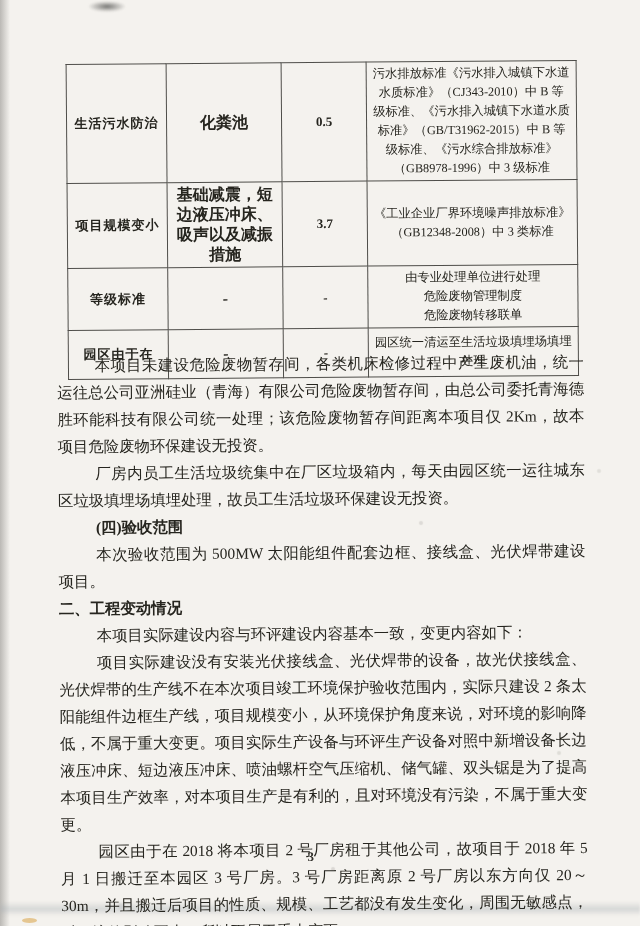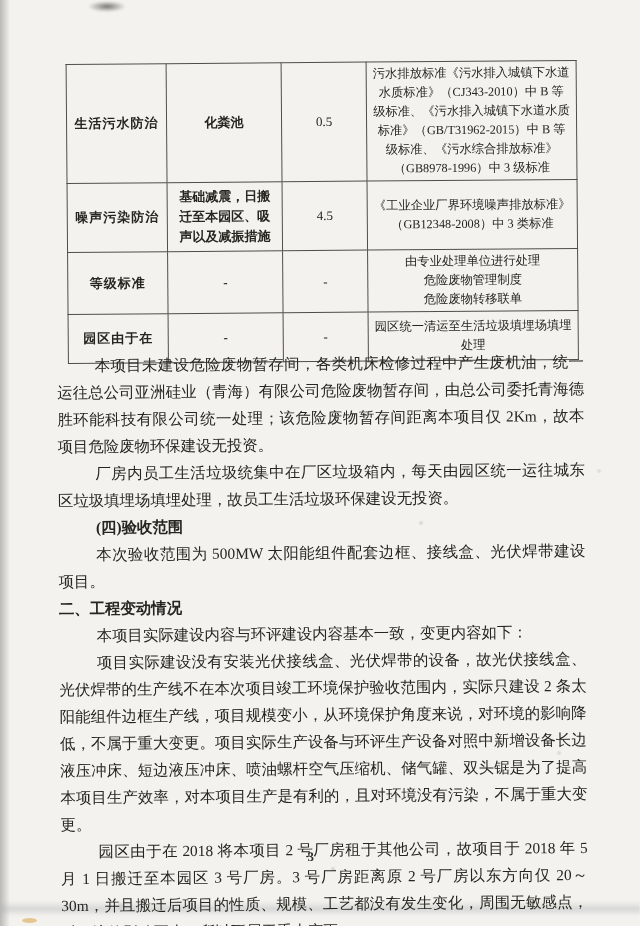--- a/index.html
+++ b/index.html
@@ -26,22 +26,22 @@
                 598px 470px 1px 1px rgba(150,148,142,.2),
                 120px 905px 2px 2px rgba(160,165,170,.25); }
 
   .content { position:absolute; inset:0; transform:rotate(-0.45deg); transform-origin:50% 40%; }
 
   
   table.measures { position:absolute; left:68px; top:62px; width:510px;
     border-collapse:collapse; table-layout:fixed; }
   table.measures td { border:1.2px solid #4f4e4a; text-align:center; vertical-align:middle; padding:2px 6px; }
   td.cat   { font-weight:700; font-size:13px; letter-spacing:1px; }
-  td.meas  { font-weight:700; font-size:13px;  line-height:20px; }
-  td.val   { font-weight:400; font-size:13px; }
+  td.meas  { font-weight:700; font-size:16px;  line-height:20px; }
+  td.val   { font-weight:700; font-size:13px; }
   td.std   { font-size:12.3px; line-height:19px; font-weight:500; padding:3px 8px; }
   tr.r1 td { height:109px; }
   tr.r2 td { height:64px; }
   tr.r3 td { height:54px; }
   tr.r4 td { height:44px; }
   .std-line { display:block; }
 
   
   .bodytext { position:absolute; left:57px; width:527px; top:350px;
     font-size:15.4px; line-height:27px; text-align:justify; }
@@ -72,23 +72,23 @@
           <col style="width:210px">
       </colgroup>
       <tbody>
           <tr class="r1">
         <td class="cat">生活污水防治</td>
         <td class="meas">化粪池</td>
         <td class="val">0.5</td>
         <td class="std">污水排放标准《污水排入城镇下水道水质标准》（CJ343-2010）中 B 等级标准、《污水排入城镇下水道水质标准》（GB/T31962-2015）中 B 等级标准、《污水综合排放标准》（GB8978-1996）中 3 级标准</td>
       </tr>
       <tr class="r2">
-        <td class="cat">噪声污染防治</td>
-        <td class="meas">基础减震，日搬迁至本园区、吸声以及减振措施</td>
-        <td class="val">4.5</td>
+        <td class="cat">项目规模变小</td>
+        <td class="meas">基础减震，短边液压冲床、吸声以及减振措施</td>
+        <td class="val">3.7</td>
         <td class="std">《工业企业厂界环境噪声排放标准》（GB12348-2008）中 3 类标准</td>
       </tr>
       <tr class="r3">
         <td class="cat">等级标准</td>
         <td class="meas">-</td>
         <td class="val">-</td>
         <td class="std">
           <span class="std-line">由专业处理单位进行处理</span>
           <span class="std-line">危险废物管理制度</span>
           <span class="std-line">危险废物转移联单</span>

